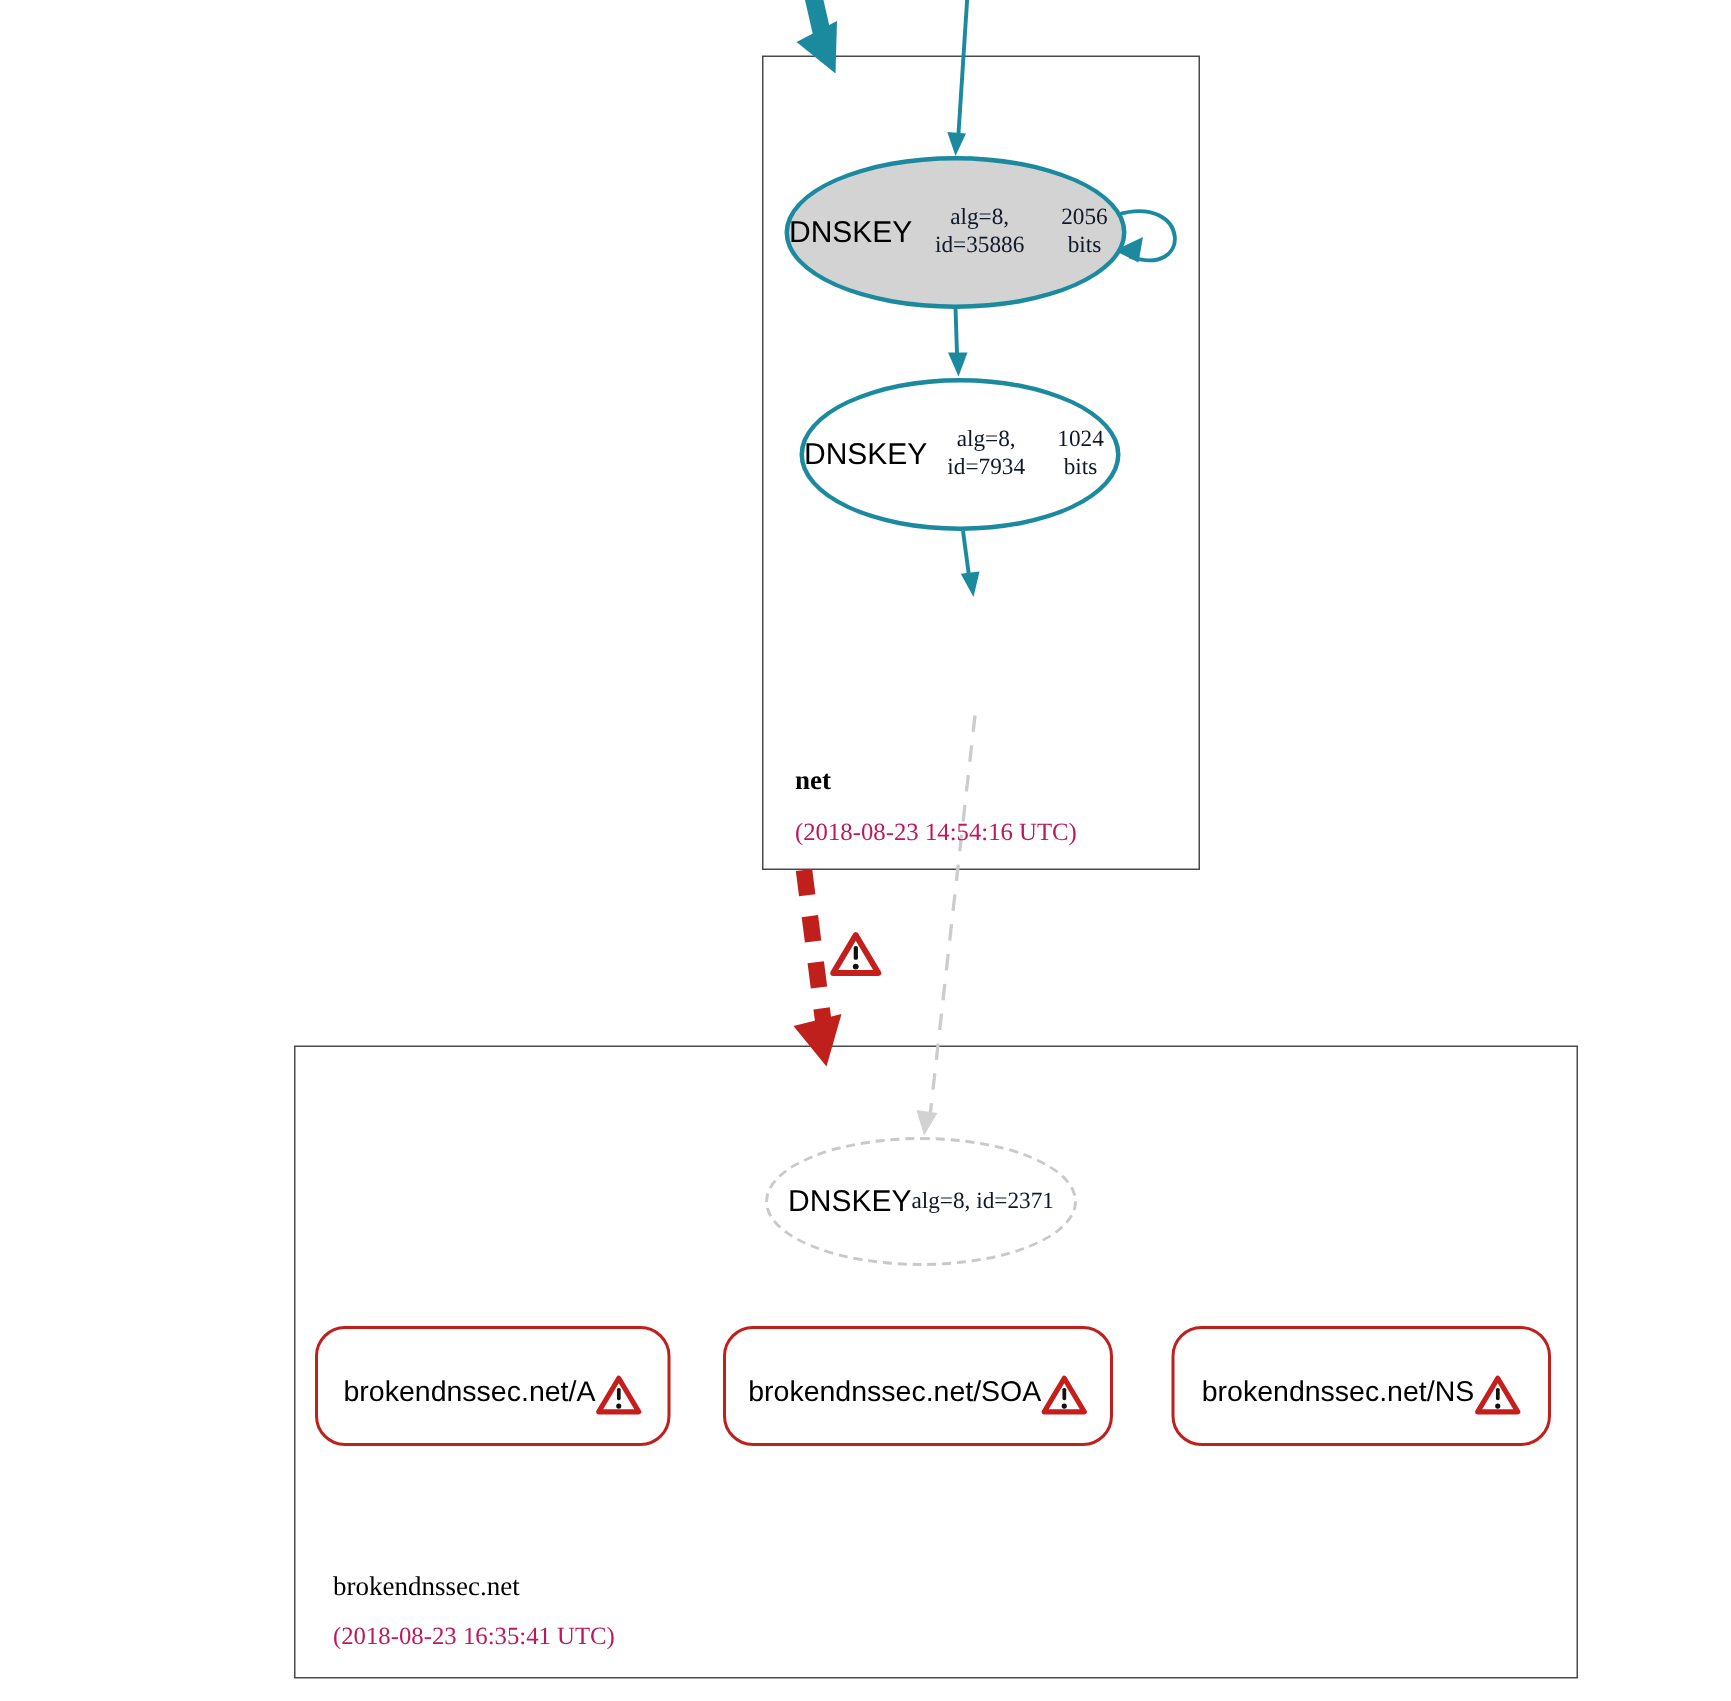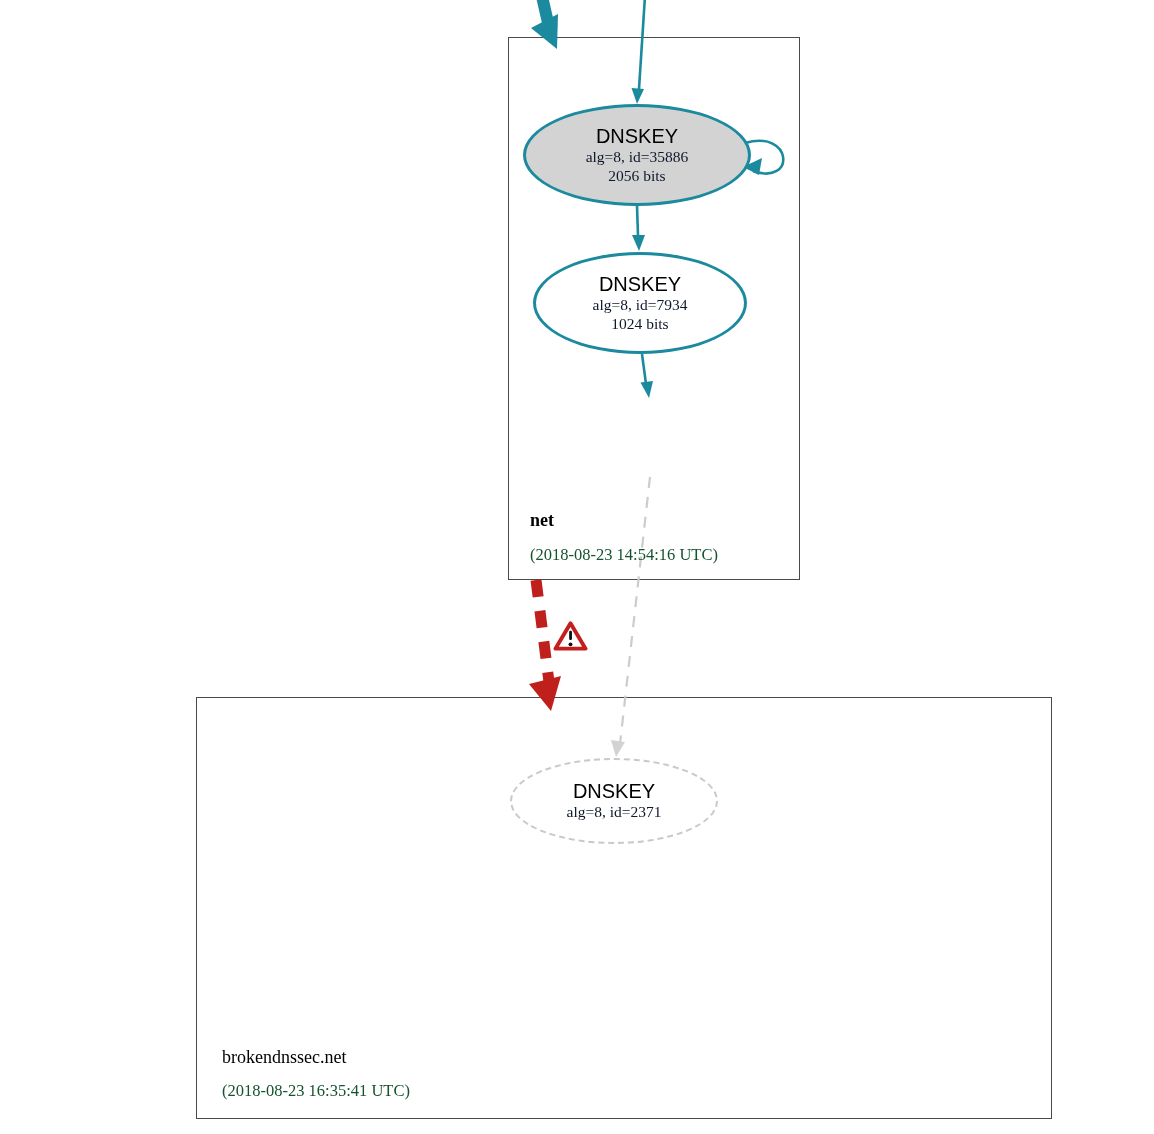--- a/index.html
+++ b/index.html
@@ -1,30 +1,30 @@
 <!DOCTYPE html>
 <html><head>
 <meta charset="utf-8">
 <style>
   html,body{margin:0;padding:0;background:#fff;}
   .canvas{position:relative;width:1154px;height:1134px;background:#fff;overflow:hidden;
           font-family:"Liberation Sans",sans-serif;}
   .zone-box{position:absolute;border:1px solid #4a4a4a;background:#fff;z-index:0;}
   .edges{position:absolute;left:0;top:0;z-index:1;}
-  .node{position:absolute;z-index:2;display:flex;flex-direction:column;align-items:center;
+  .node{position:absolute;z-index:2;display:flex;flex-direction:row;align-items:center;
         justify-content:center;text-align:center;box-sizing:border-box;}
   .ellipse{border-radius:50%;}
   .node-title{font-family:"Liberation Sans",sans-serif;font-size:20px;color:#000;line-height:1.15;}
   .node-attr{font-family:"Liberation Serif",serif;font-size:15.5px;color:#0f172a;line-height:1.22;}
   .rrset{border:2.5px solid #c0201c;border-radius:20px;background:#fff;padding-top:9px;}
   .rrset .node-title{font-size:19px;}
   .zone-label{position:absolute;z-index:2;font-family:"Liberation Serif",serif;
               font-size:18px;color:#000;}
   .zone-ts{position:absolute;z-index:2;font-family:"Liberation Serif",serif;
-           font-size:16.5px;color:#14532d;}
+           font-size:16.5px;color:#be185d;}
   .warn-icon{display:block;margin-top:2px;}
   .warn-float{position:absolute;z-index:3;}
 </style>
 </head>
 <body>
 
 <div class="canvas">
 
   <div class="zone-box" style="left:508px;top:37px;width:290px;height:541px;"></div>
   <div class="zone-box" style="left:196px;top:697px;width:854px;height:420px;"></div>
@@ -90,19 +90,43 @@
 
   <div class="zone-label" style="left:530px;top:510px;font-weight:bold;">net</div>
   <div class="zone-ts" style="left:530px;top:545px;">(2018-08-23 14:54:16 UTC)</div>
 
   <div class="node ellipse" style="left:510px;top:758px;width:208px;height:86px;
        background:#fff;border:2px dashed #c9c9c9;">
     <div class="node-title">DNSKEY</div>
     <div class="node-attr">alg=8, id=2371</div>
   </div>
 
+  <div class="node rrset" style="left:210px;top:884px;width:237px;height:80px;">
+    <div class="node-title">brokendnssec.net/A</div>
+    <svg class="warn-icon" width="31" height="28" viewBox="0 0 36 32">
+      <path d="M18 3 L33.5 29 L2.5 29 Z" fill="#fff" stroke="#c41f1c" stroke-width="4" stroke-linejoin="round"></path>
+      <rect x="16.6" y="10.5" width="2.9" height="9.5" rx="1.3" fill="#111"></rect>
+      <circle cx="18" cy="24.6" r="2" fill="#111"></circle>
+    </svg>
+  </div>
 
+  <div class="node rrset" style="left:482px;top:884px;width:260px;height:80px;">
+    <div class="node-title">brokendnssec.net/SOA</div>
+    <svg class="warn-icon" width="31" height="28" viewBox="0 0 36 32">
+      <path d="M18 3 L33.5 29 L2.5 29 Z" fill="#fff" stroke="#c41f1c" stroke-width="4" stroke-linejoin="round"></path>
+      <rect x="16.6" y="10.5" width="2.9" height="9.5" rx="1.3" fill="#111"></rect>
+      <circle cx="18" cy="24.6" r="2" fill="#111"></circle>
+    </svg>
+  </div>
 
+  <div class="node rrset" style="left:781px;top:884px;width:253px;height:80px;">
+    <div class="node-title">brokendnssec.net/NS</div>
+    <svg class="warn-icon" width="31" height="28" viewBox="0 0 36 32">
+      <path d="M18 3 L33.5 29 L2.5 29 Z" fill="#fff" stroke="#c41f1c" stroke-width="4" stroke-linejoin="round"></path>
+      <rect x="16.6" y="10.5" width="2.9" height="9.5" rx="1.3" fill="#111"></rect>
+      <circle cx="18" cy="24.6" r="2" fill="#111"></circle>
+    </svg>
+  </div>
 
   <div class="zone-label" style="left:222px;top:1047px;">brokendnssec.net</div>
   <div class="zone-ts" style="left:222px;top:1081px;text-align:center;">(2018-08-23 16:35:41 UTC)</div>
 
 </div>
 
 </body></html>

